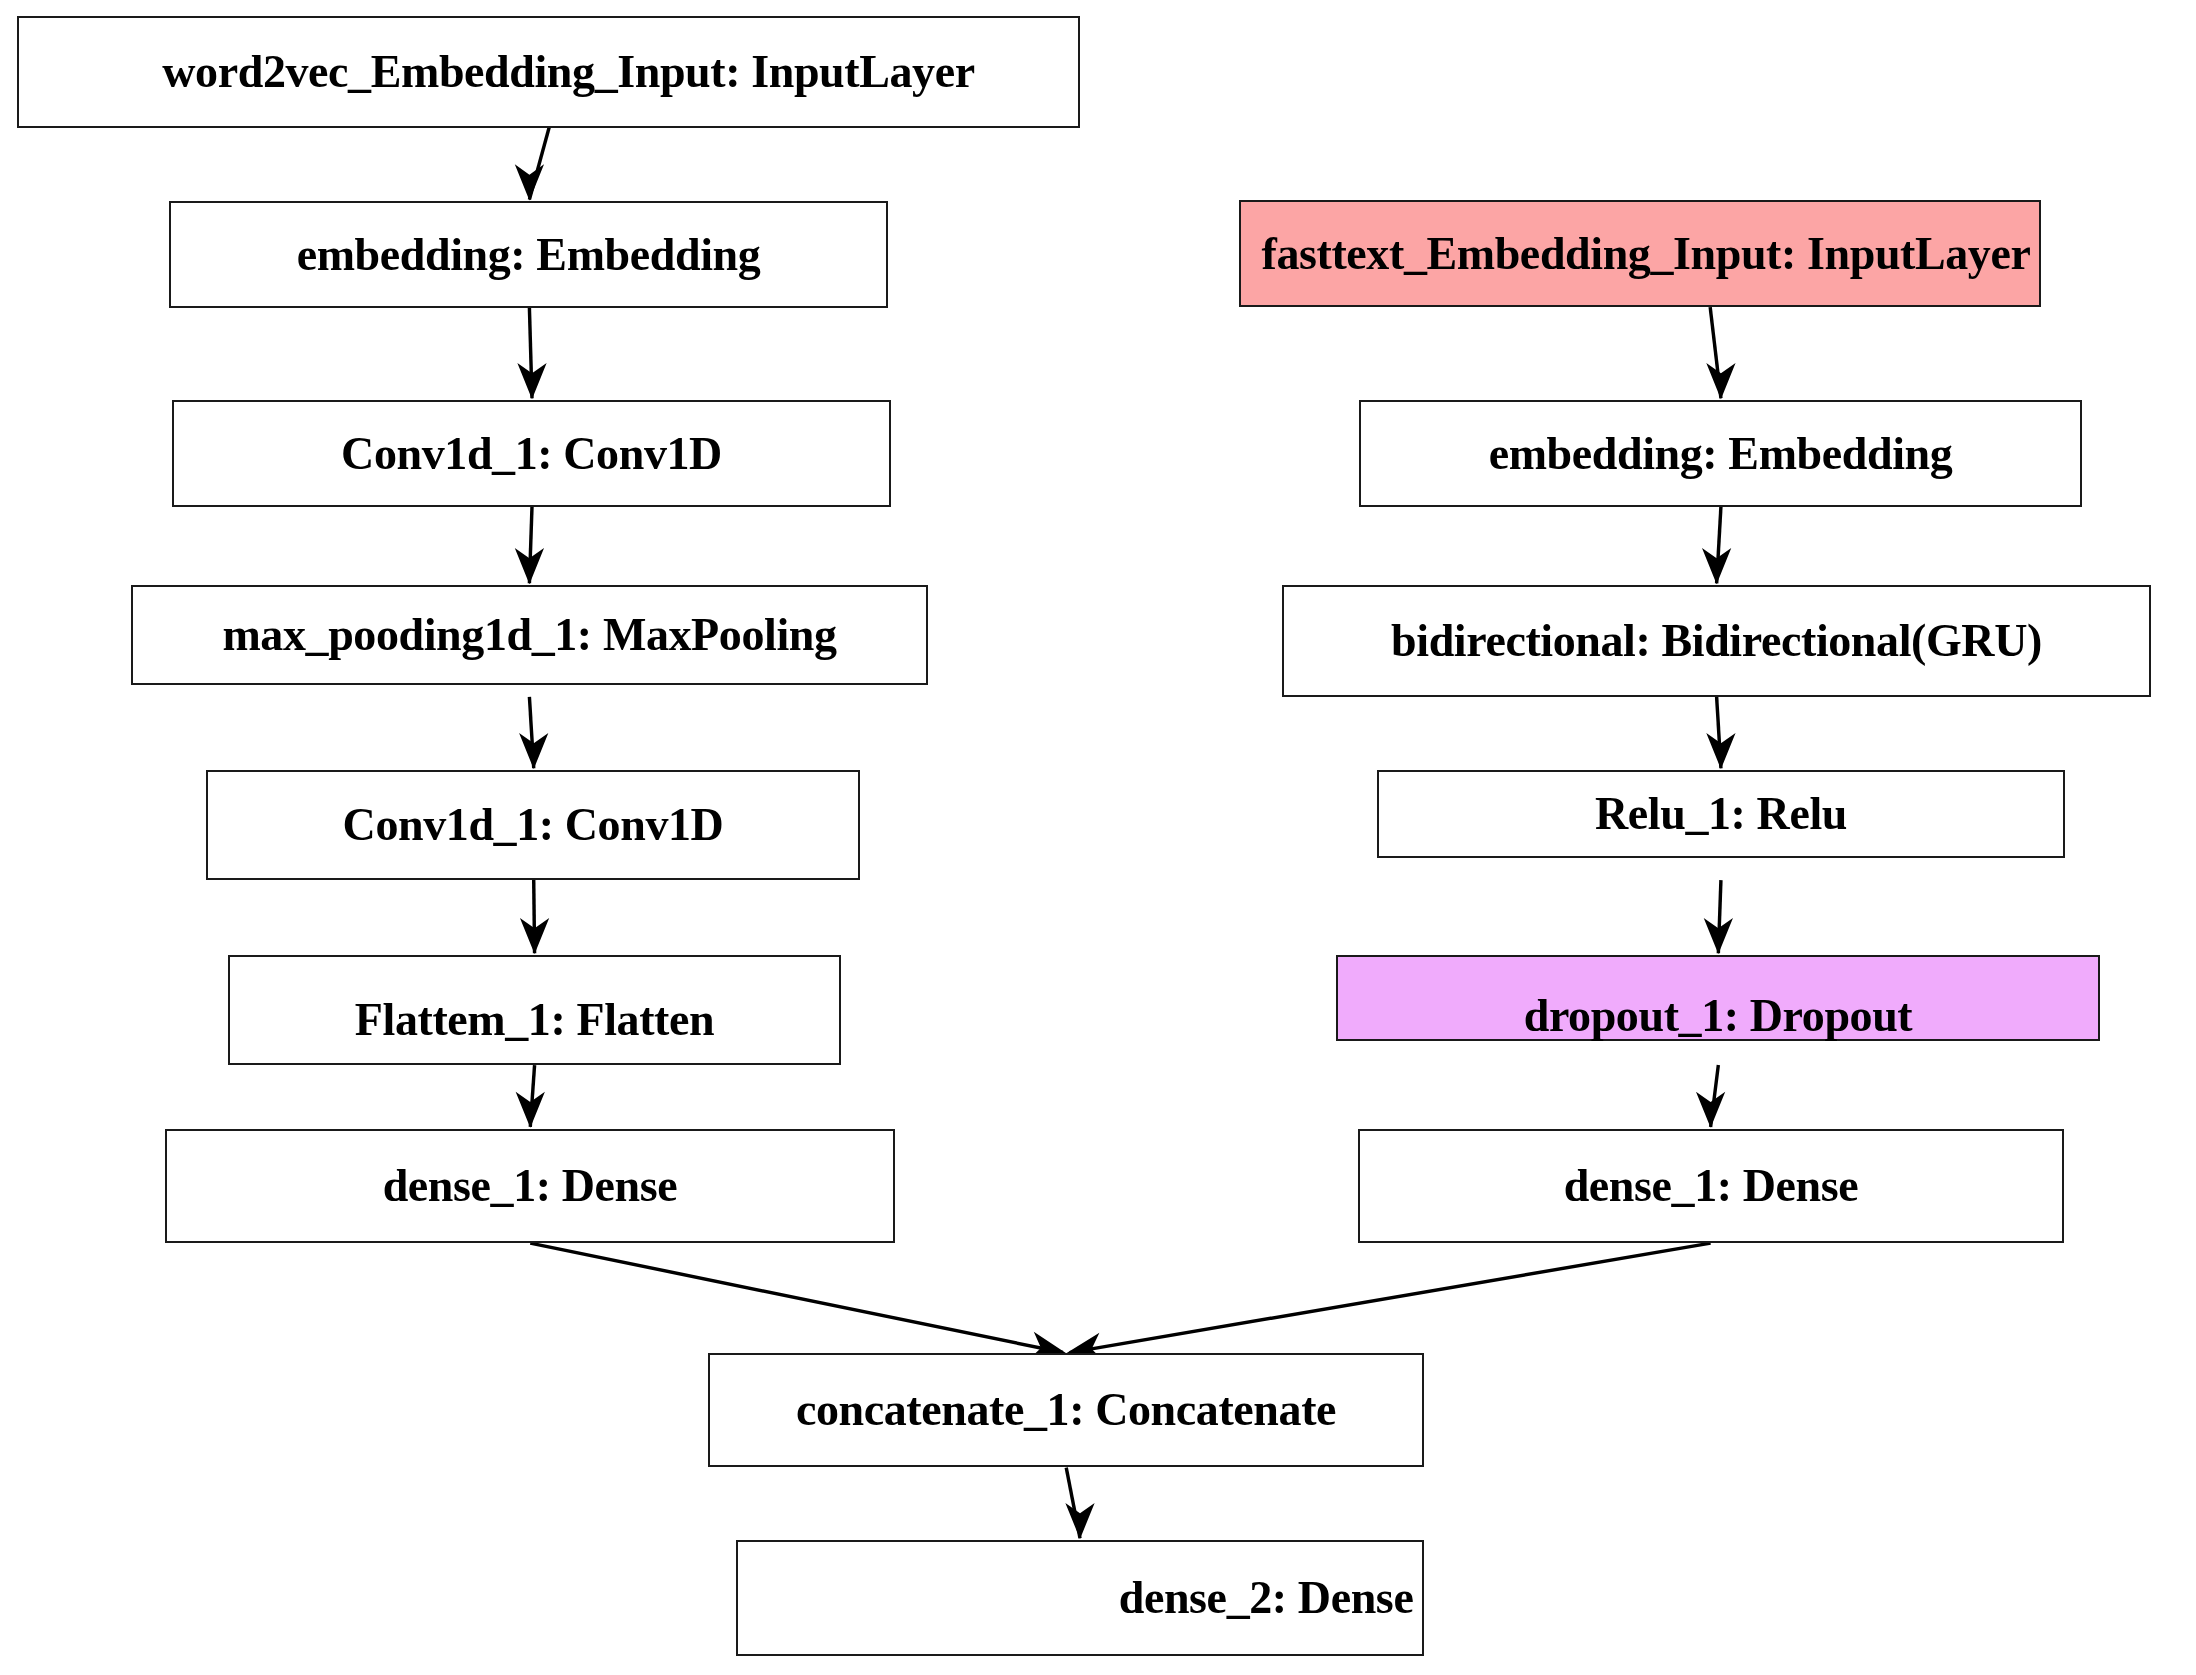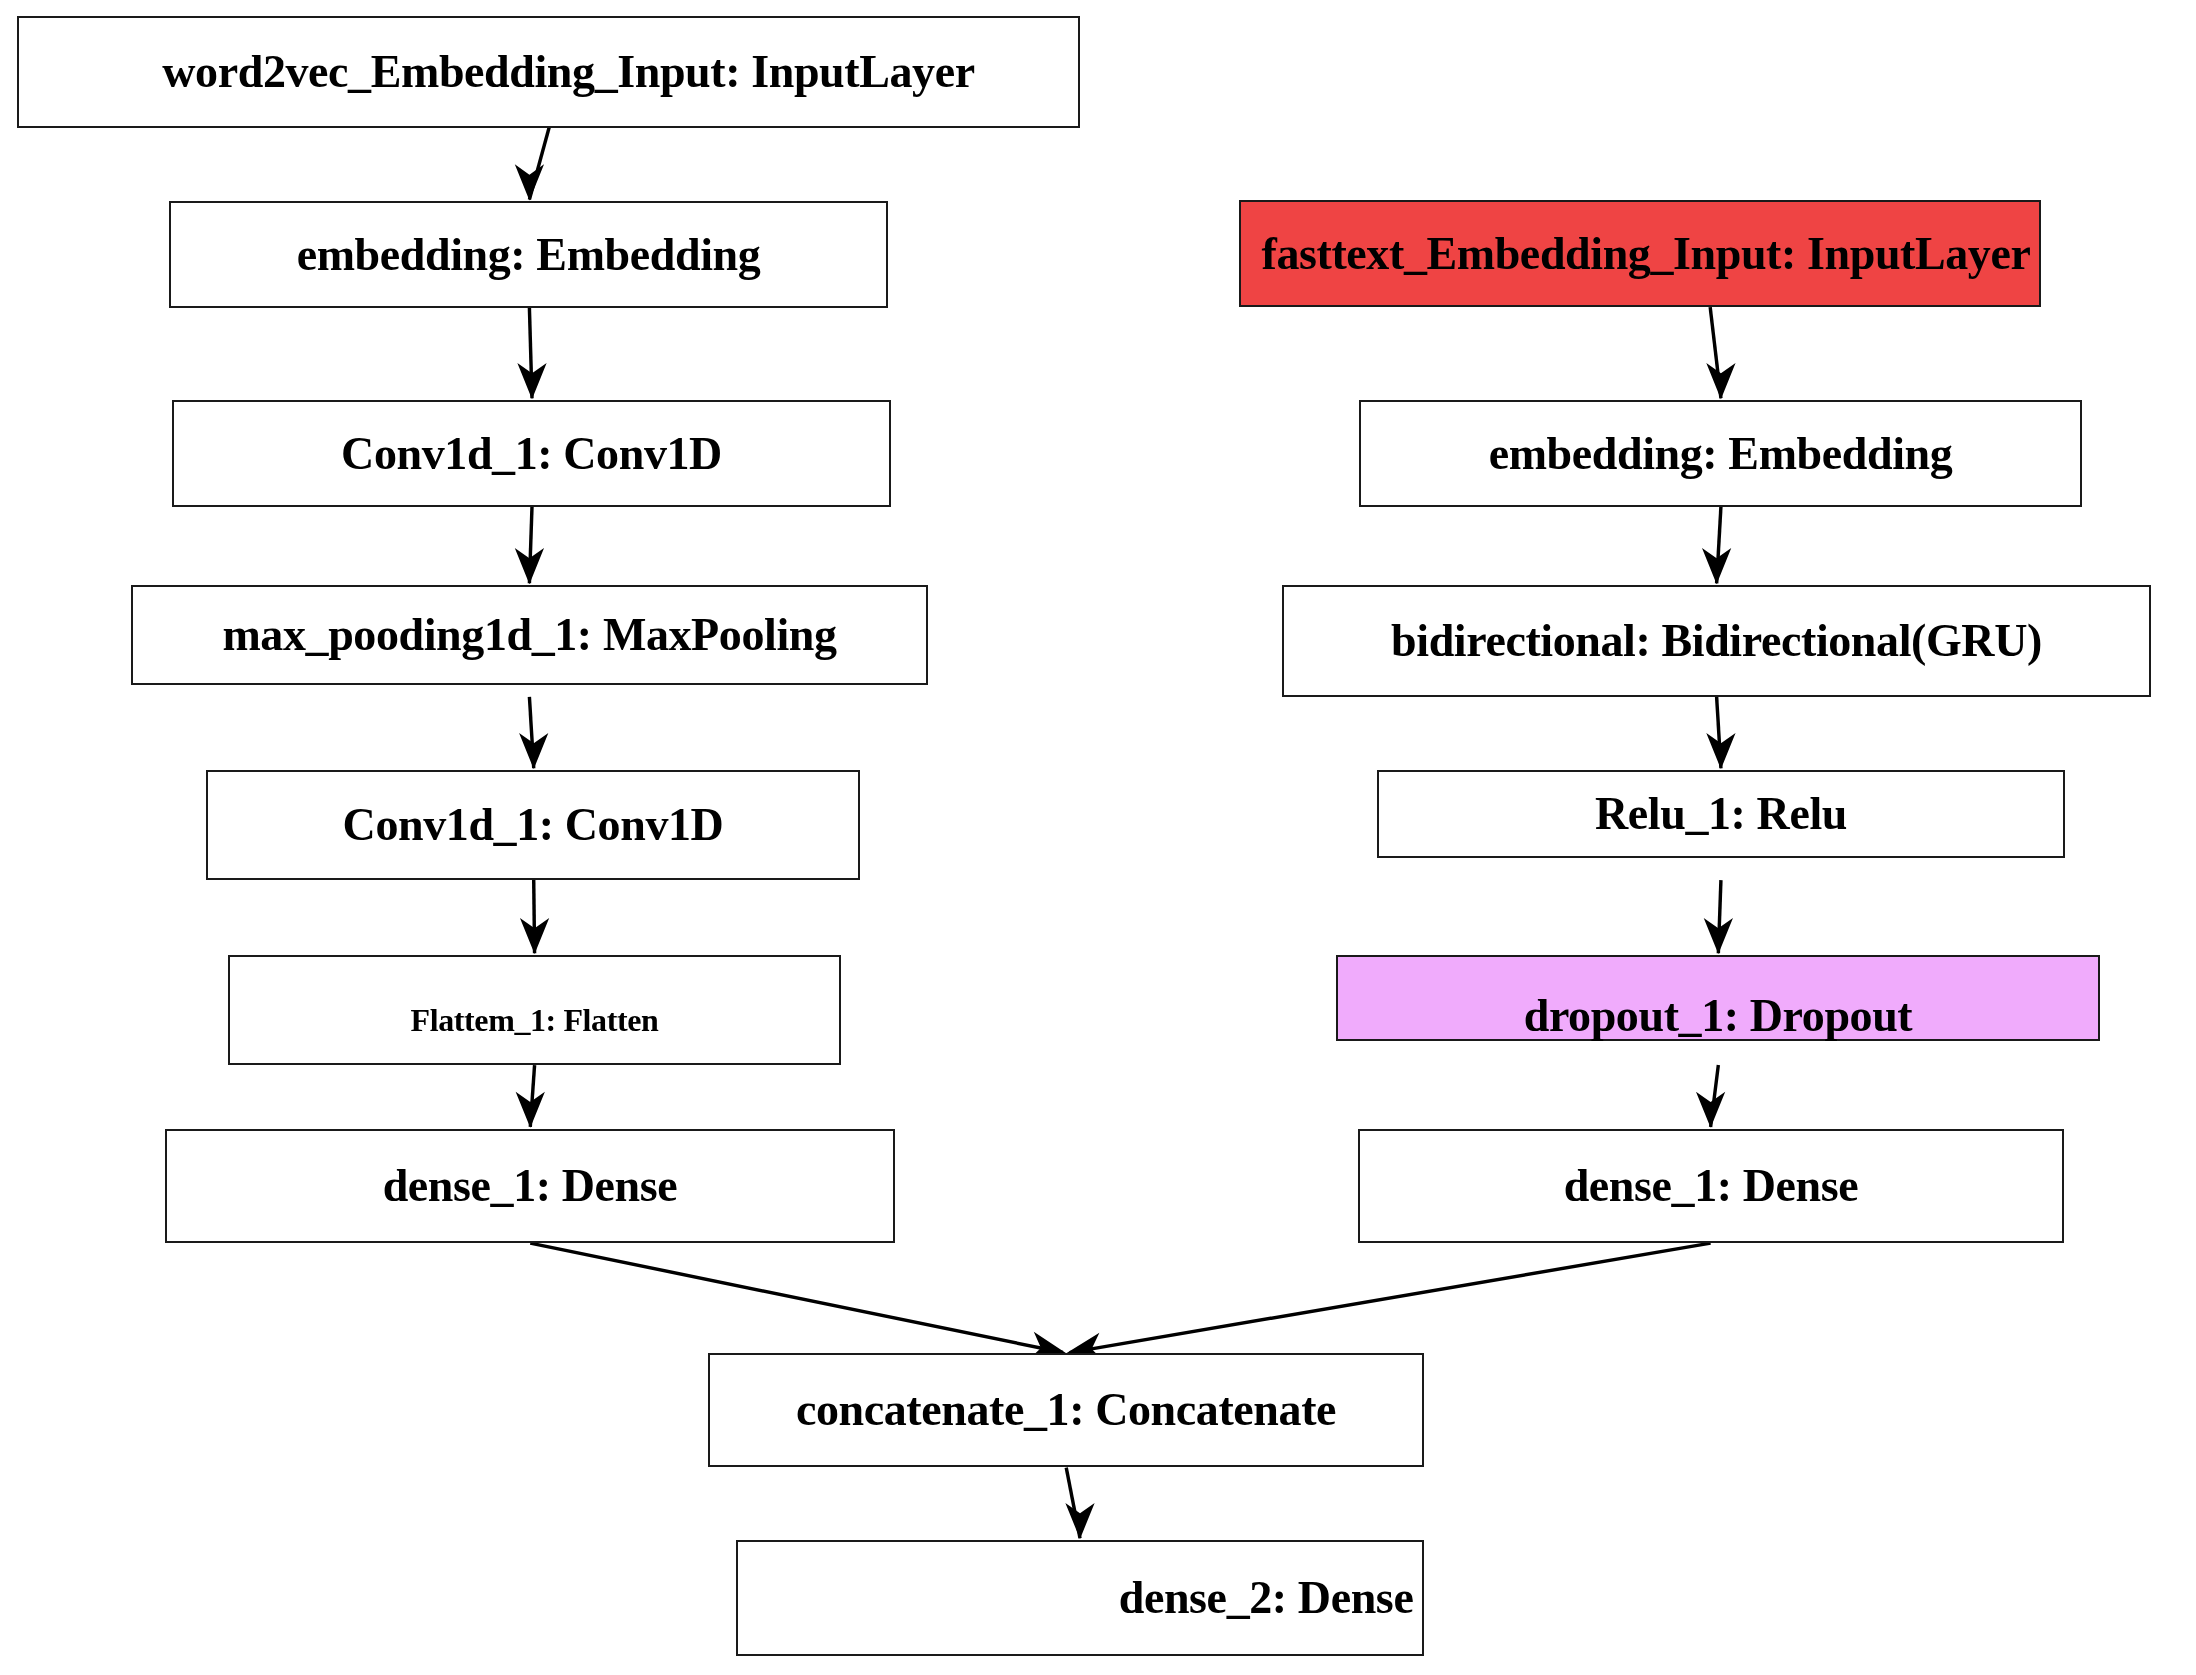--- a/index.html
+++ b/index.html
@@ -89,26 +89,26 @@
       <div class="node" style="left: 172px; top: 400px; width: 719px; height: 107px; border-color: rgb(26, 26, 26); background: rgb(255, 255, 255);">
         <span class="node-label" style="font-size: 46px;">Conv1d_1: Conv1D</span>
       </div>
       <div class="node" style="left: 131px; top: 585px; width: 797px; height: 100px; border-color: rgb(26, 26, 26); background: rgb(255, 255, 255);">
         <span class="node-label" style="font-size: 46px;">max_pooding1d_1: MaxPooling</span>
       </div>
       <div class="node" style="left: 206px; top: 770px; width: 654px; height: 110px; border-color: rgb(26, 26, 26); background: rgb(255, 255, 255);">
         <span class="node-label" style="font-size: 46px;">Conv1d_1: Conv1D</span>
       </div>
       <div class="node" style="left: 228px; top: 955px; width: 613px; height: 110px; border-color: rgb(26, 26, 26); background: rgb(255, 255, 255);">
-        <span class="node-label" style="font-size: 32px; margin-top: 20px;">Flattem_1: Flatten</span>
+        <span class="node-label" style="font-size: 46px; margin-top: 20px;">Flattem_1: Flatten</span>
       </div>
       <div class="node" style="left: 165px; top: 1129px; width: 730px; height: 114px; border-color: rgb(26, 26, 26); background: rgb(255, 255, 255);">
         <span class="node-label" style="font-size: 46px;">dense_1: Dense</span>
       </div>
-      <div class="node" style="left: 1239px; top: 200px; width: 802px; height: 107px; border-color: rgb(26, 26, 26); background: #ef4444; padding-left: 12px;">
+      <div class="node" style="left: 1239px; top: 200px; width: 802px; height: 107px; border-color: rgb(26, 26, 26); background: #fca5a5; padding-left: 12px;">
         <span class="node-label" style="font-size: 46px;">fasttext_Embedding_Input: InputLayer</span>
       </div>
       <div class="node" style="left: 1359px; top: 400px; width: 723px; height: 107px; border-color: rgb(26, 26, 26); background: rgb(255, 255, 255);">
         <span class="node-label" style="font-size: 46px;">embedding: Embedding</span>
       </div>
       <div class="node" style="left: 1282px; top: 585px; width: 869px; height: 112px; border-color: rgb(26, 26, 26); background: rgb(255, 255, 255);">
         <span class="node-label" style="font-size: 46px;">bidirectional: Bidirectional(GRU)</span>
       </div>
       <div class="node" style="left: 1377px; top: 770px; width: 688px; height: 88px; border-color: rgb(26, 26, 26); background: rgb(255, 255, 255);">
         <span class="node-label" style="font-size: 46px;">Relu_1: Relu</span>

